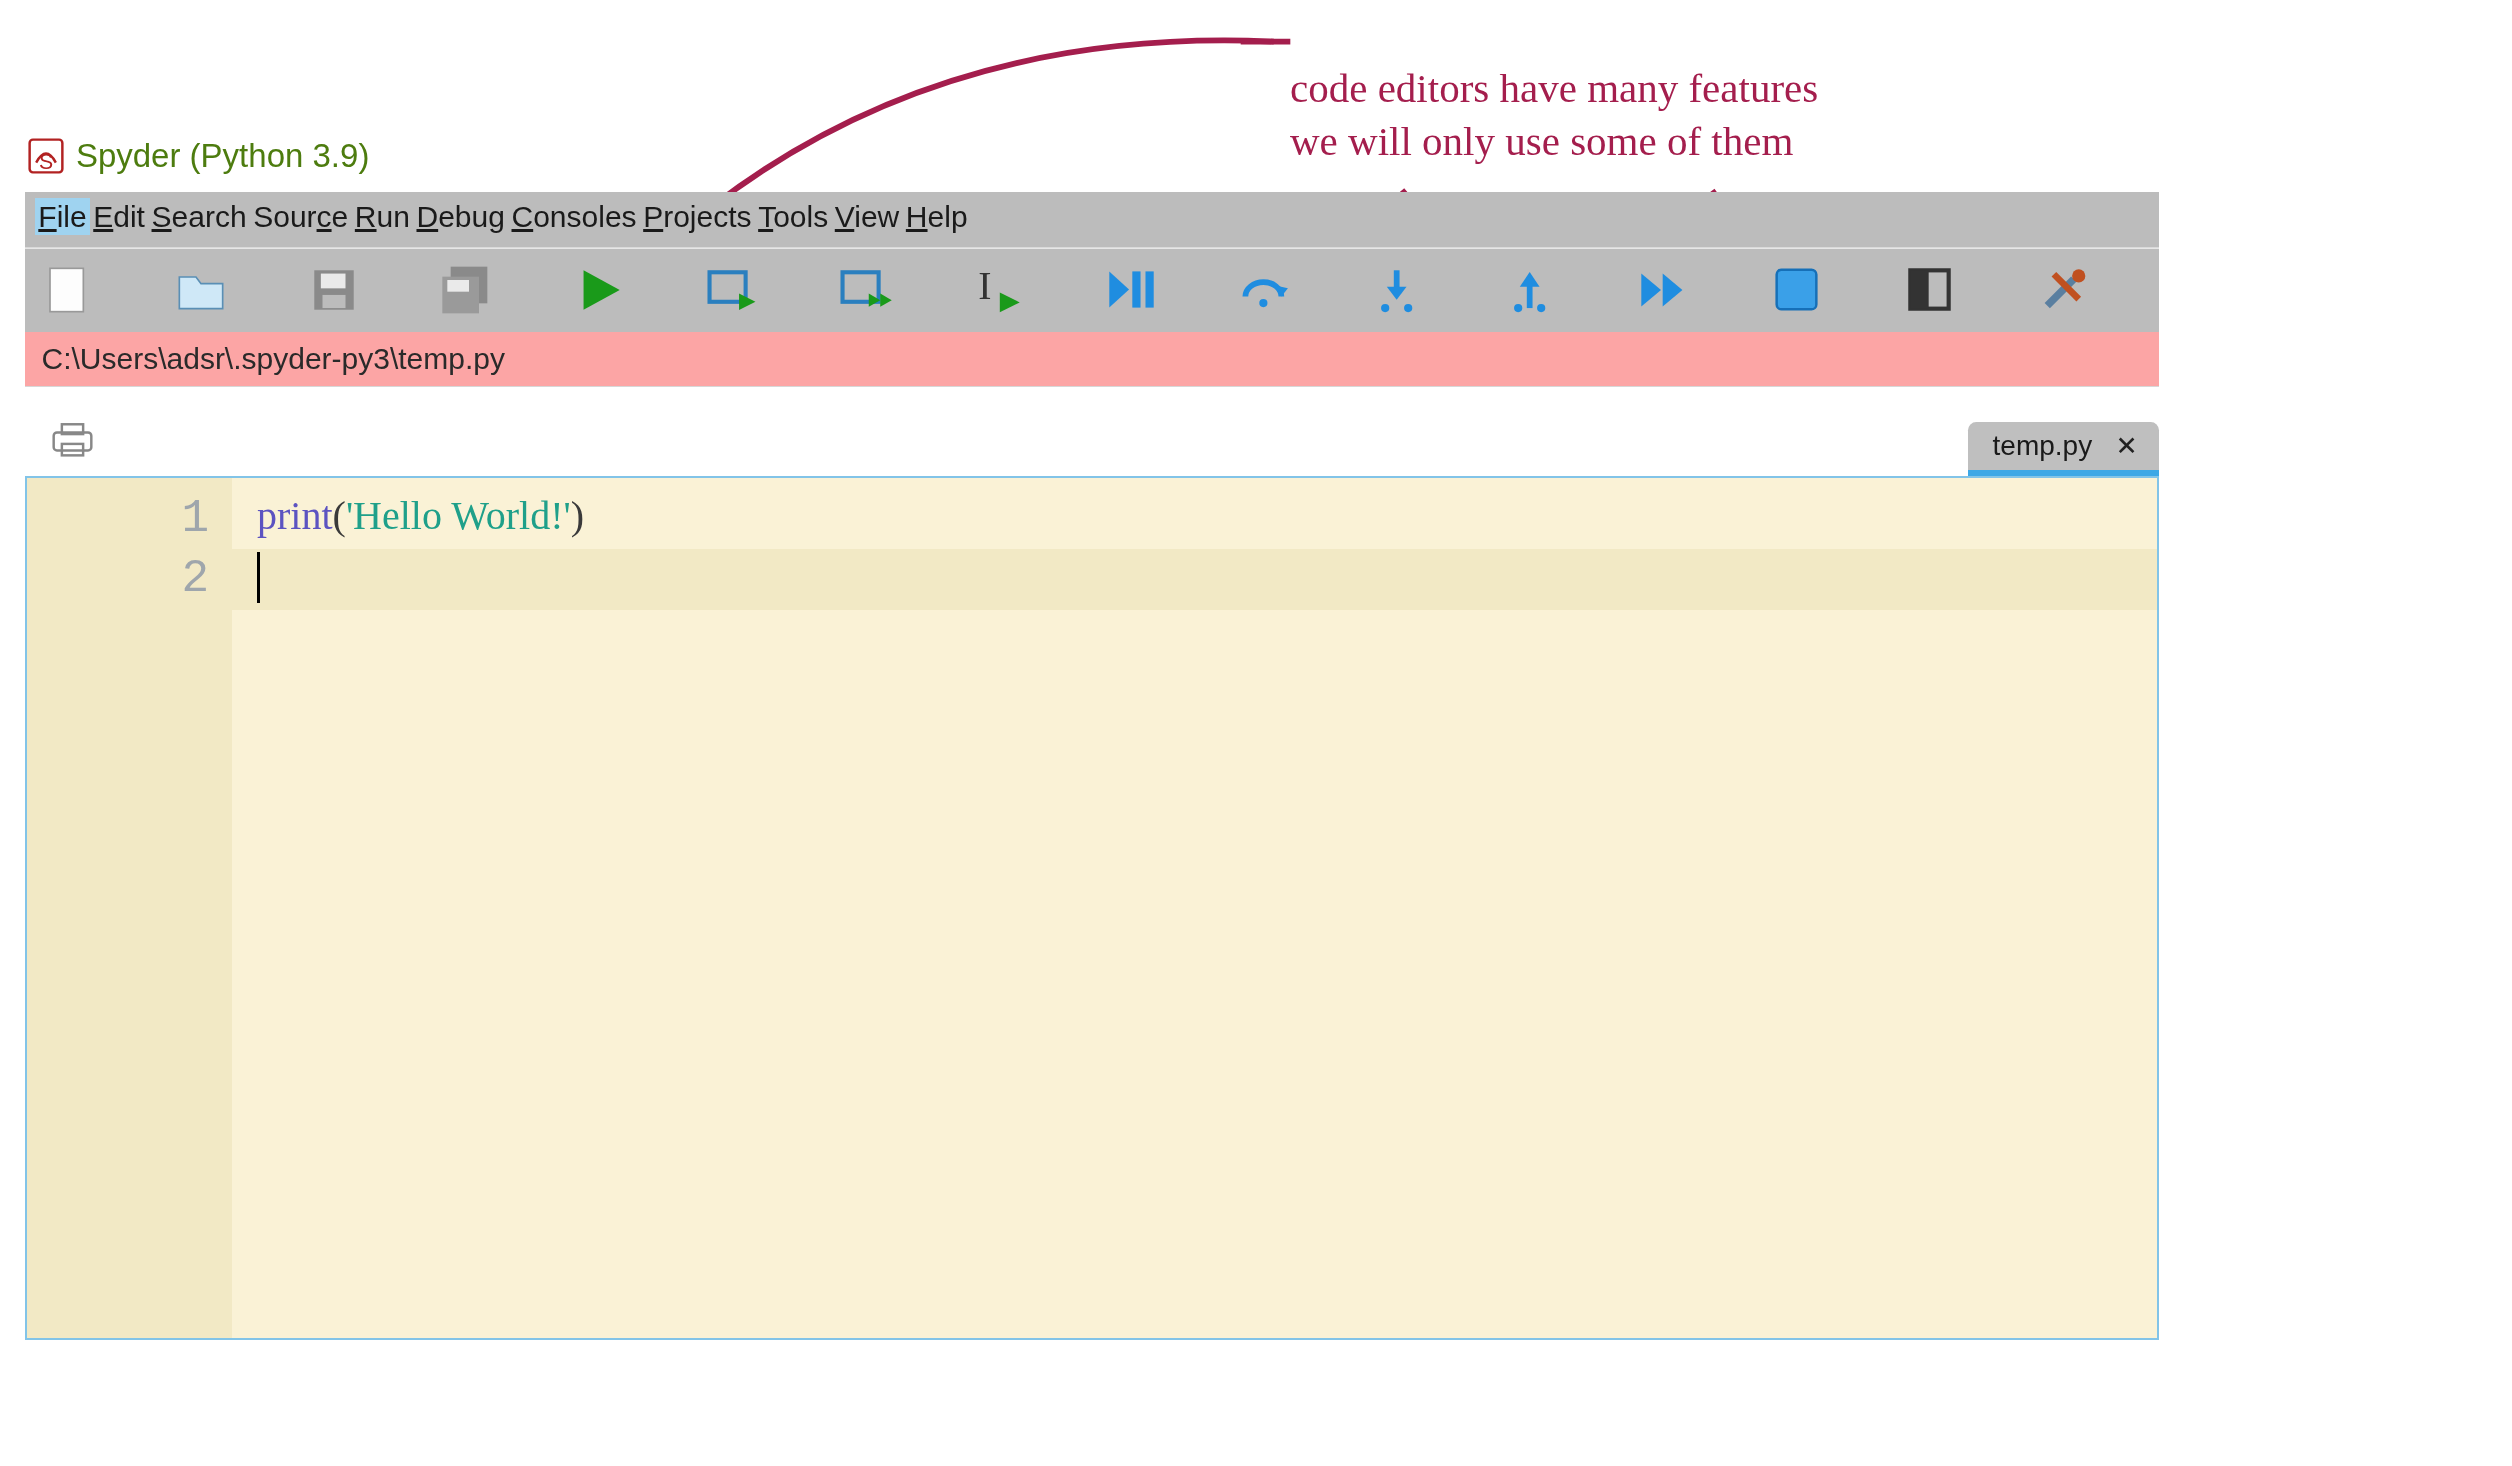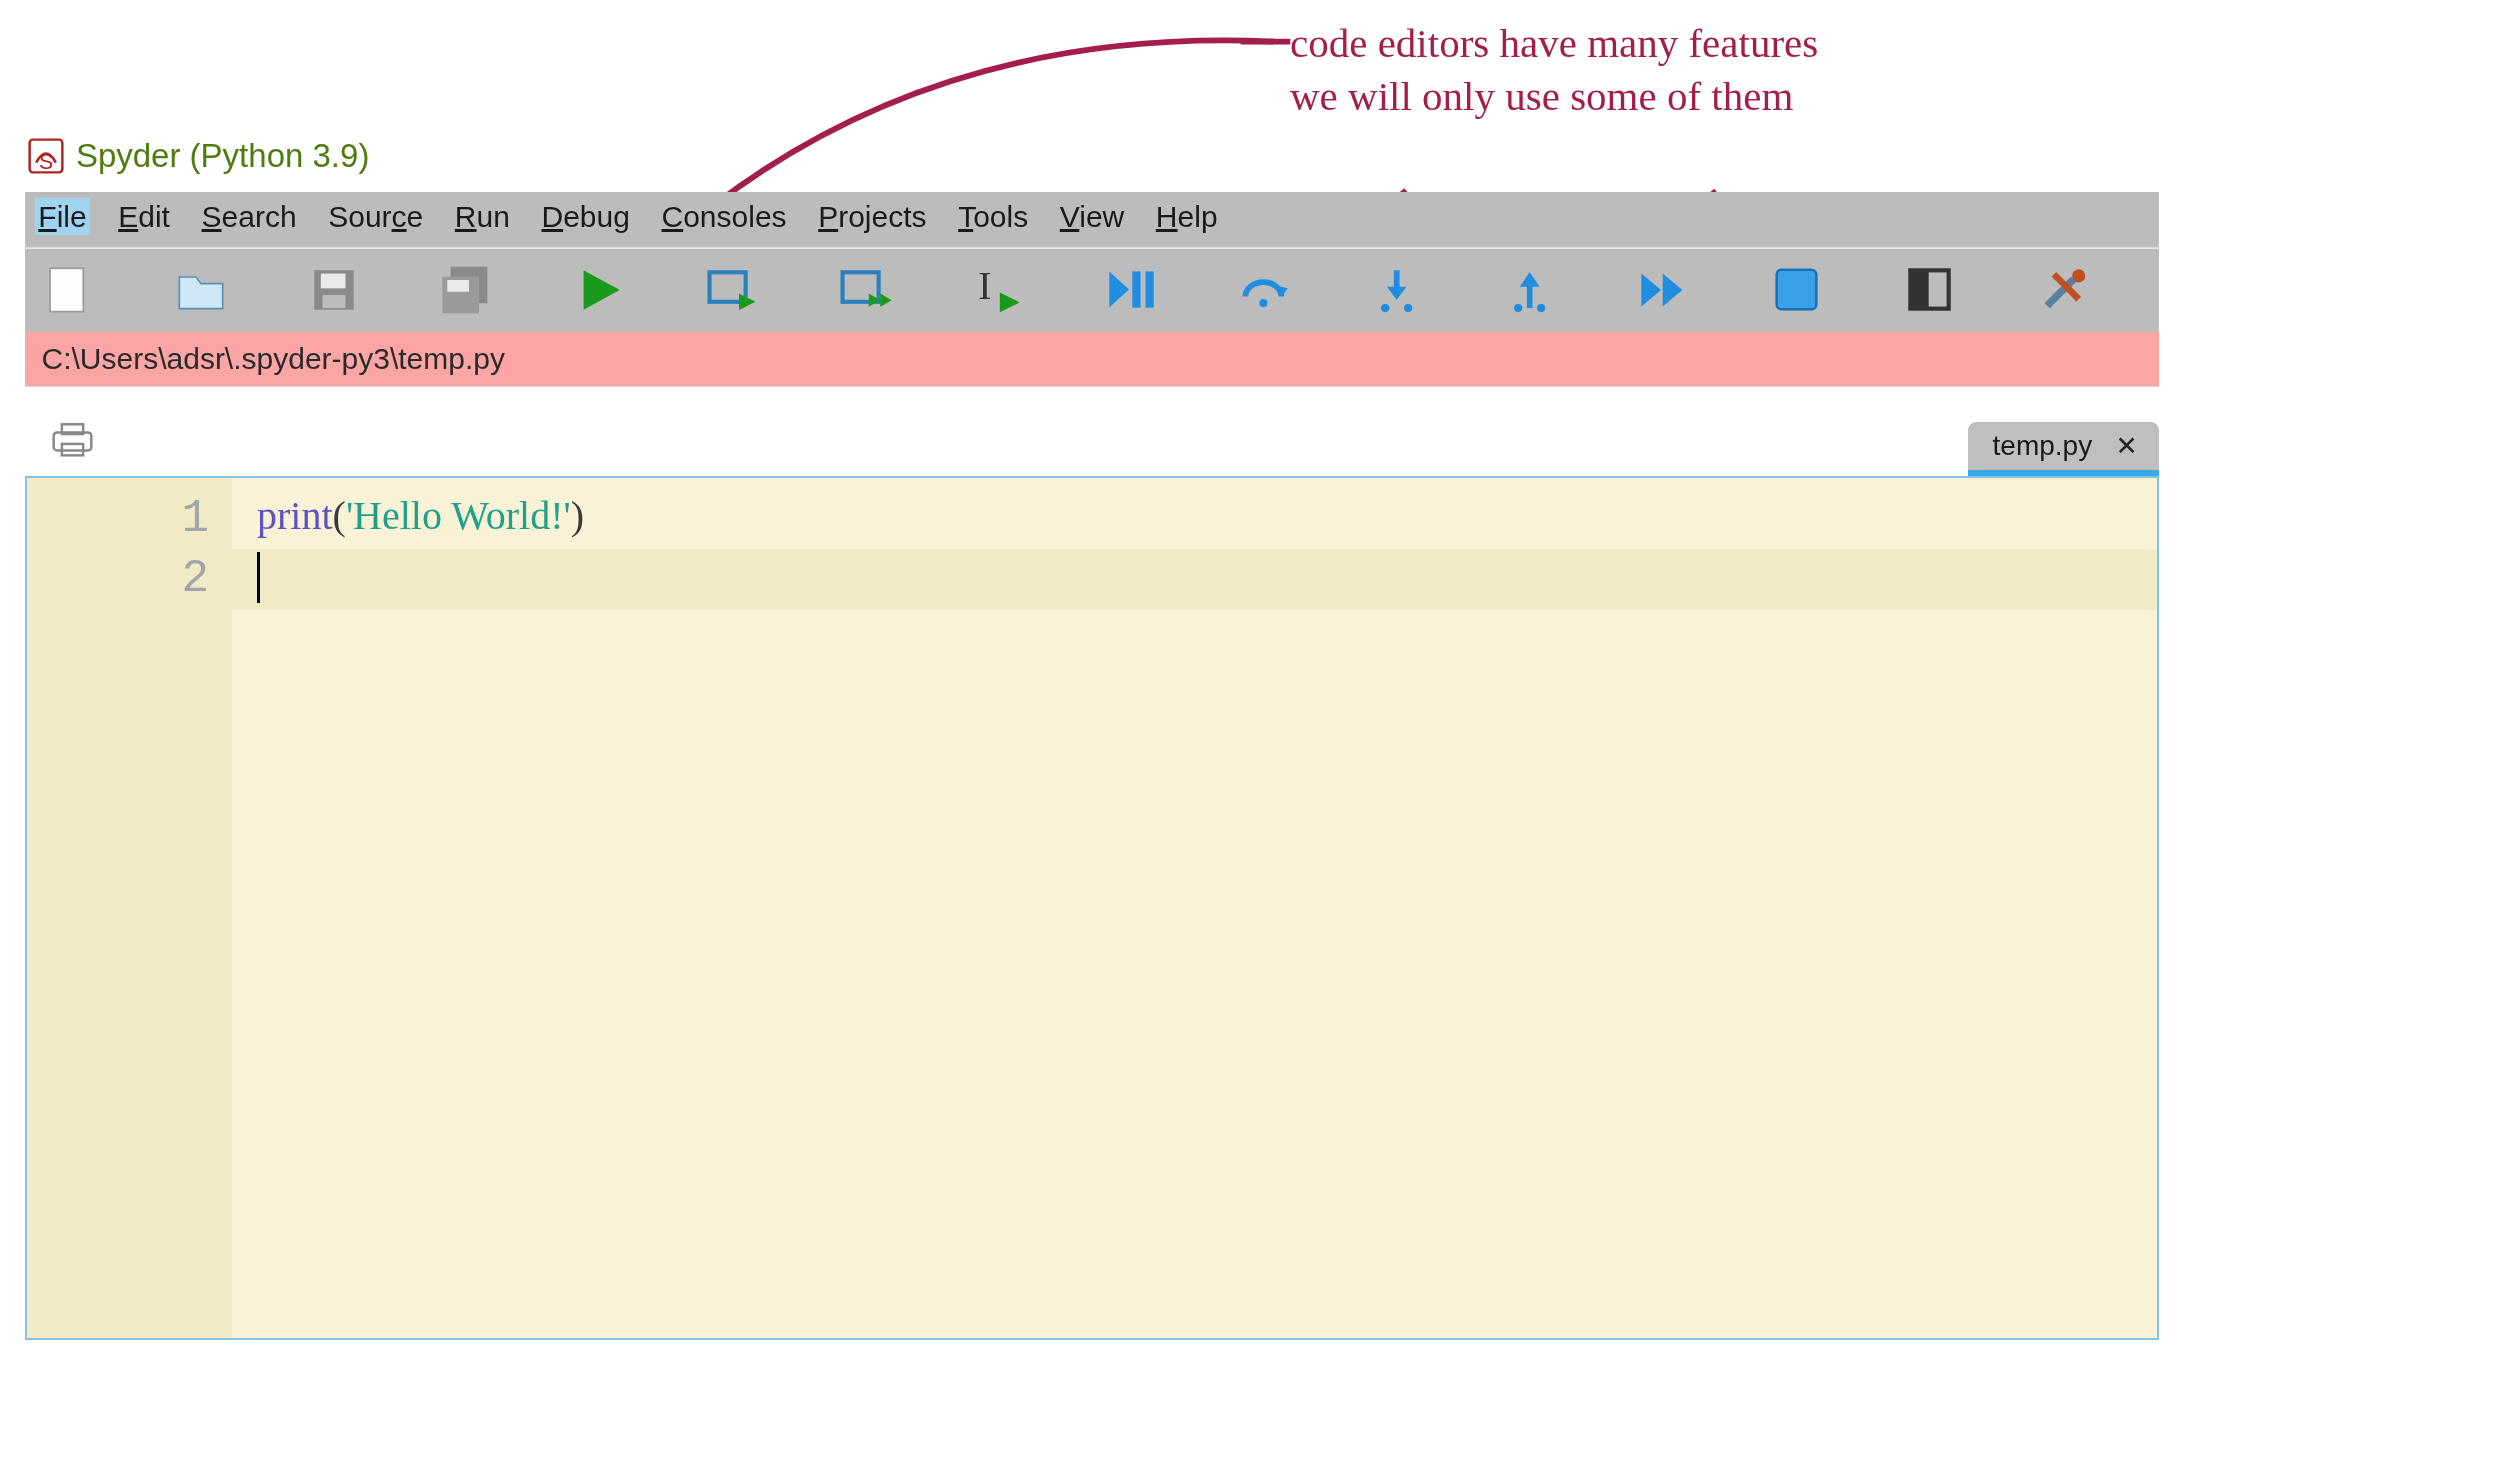--- a/index.html
+++ b/index.html
@@ -30,21 +30,20 @@
   }
   .title-text {
     font-size: 33px;
     color: #4d7c0f;
   }
 
   .menubar {
     background: #bcbcbc;
     padding: 6.6px 10px 11.6px 10px;
     display: flex;
-    gap: 25px;
     font-size: 30px;
     color: #1a1a1a;
     border-bottom: 1.7px solid #d9d9d9;
   }
   .menubar .menu-item {
     padding: 1.7px 3.3px;
   }
   .menubar .menu-item.highlight {
     background: #9fd3f0;
   }
@@ -151,20 +150,21 @@
     background: #000;
   }
 
   
   .anno {
     position: absolute;
     font-size: 41px;
     color: #a41e4d;
     line-height: 1.3;
     pointer-events: none;
+    margin-top: 45px;
   }
   .anno.hand { font-family: "Segoe Script", "Comic Sans MS", cursive; }
   .arrow-svg {
     position: absolute;
     pointer-events: none;
   }
 </style>
 </head>
 <body>
 

